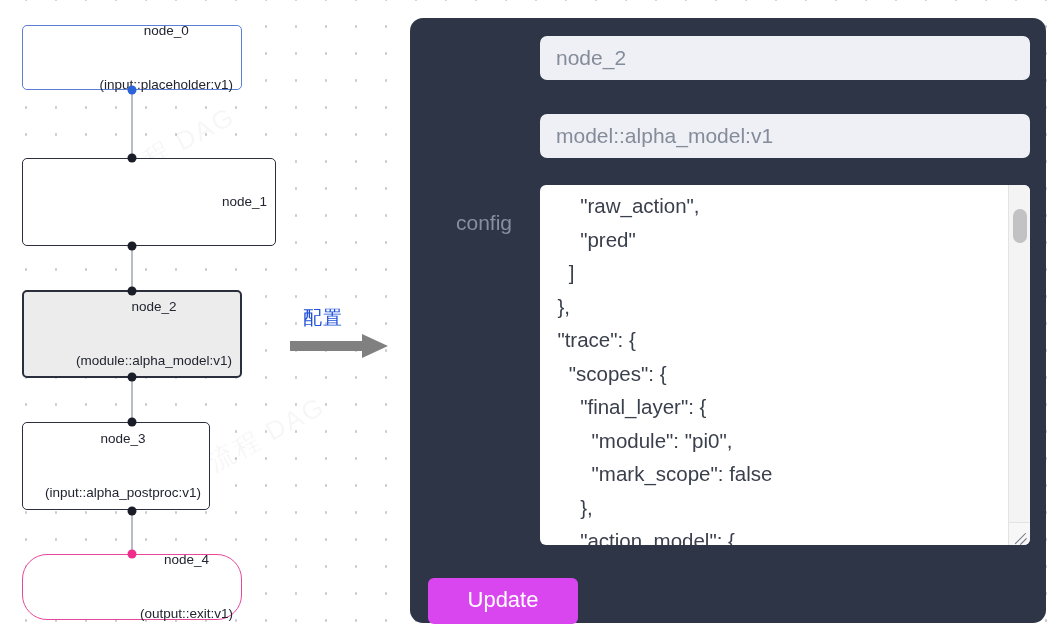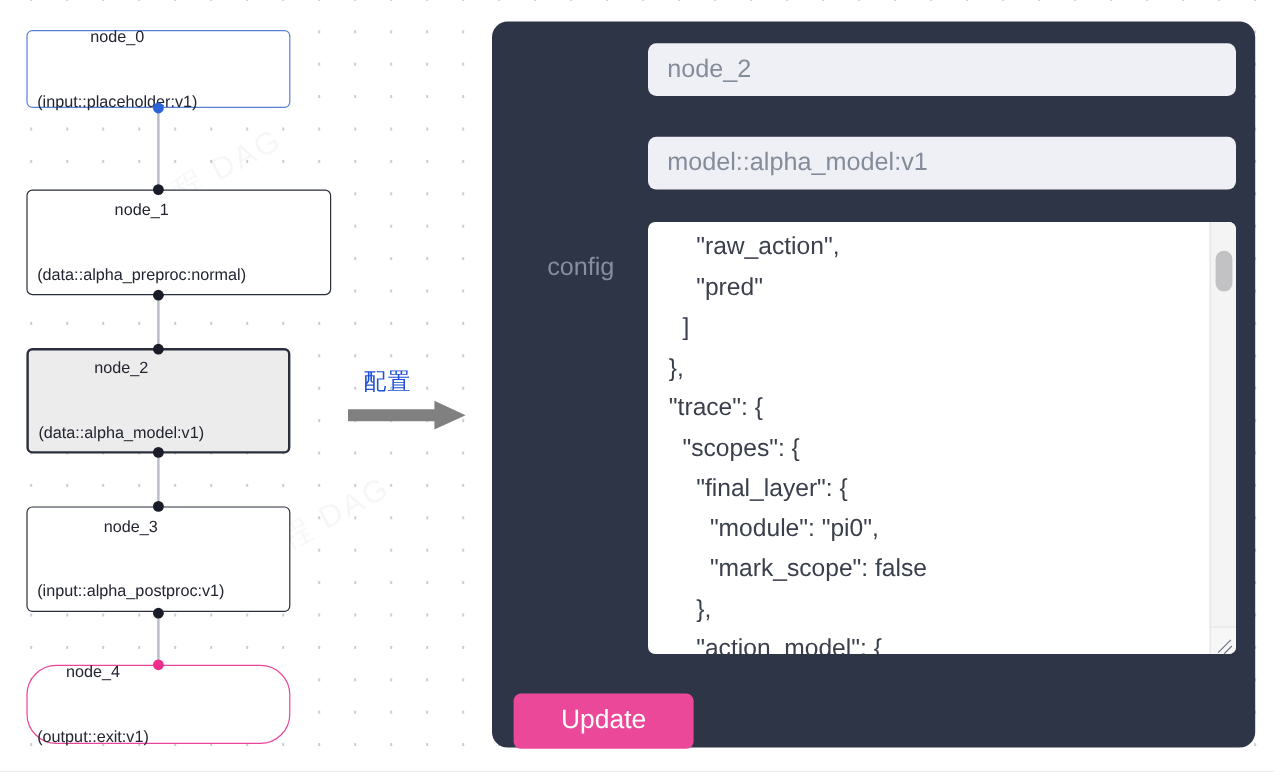--- a/index.html
+++ b/index.html
@@ -44,21 +44,21 @@
     white-space: nowrap;
     font-family: "Liberation Sans", sans-serif;
   }
 
   
   .node {
     position: absolute;
     box-sizing: border-box;
     display: flex;
     align-items: center;
-    justify-content: flex-start;
+    justify-content: flex-end;
     text-align: center;
     border-radius: 5px;
     background: #ffffff;
     color: #222430;
     font-size: 13.5px;
     line-height: 18px;
     padding: 2px 8px;
     white-space: pre-wrap;
     word-break: break-all;
   }
@@ -186,21 +186,21 @@
   }
   .ta-resize::after {
     width: 9px; right: 2px; bottom: 3px;
     transform: rotate(-45deg);
   }
 
   .update-btn {
     position: absolute;
     left: 428px; top: 578px;
     width: 150px; height: 46px;
-    background: #ec4899;
+    background: #d946ef;
     border: none;
     border-radius: 6px;
     color: #ffffff;
     font-size: 22px;
     font-family: "Liberation Sans", sans-serif;
     display: flex;
     align-items: center;
     justify-content: center;
     padding-bottom: 4px;
     box-sizing: border-box;
@@ -231,36 +231,35 @@
     <div>
       <span class="node-title">node_0</span>
       <span class="node-title">(input::placeholder:v1)</span>
     </div>
   </div>
   <div class="port blue" style="left:132px; top:90px;"></div>
 
   <div class="node t-plain" style="left:22px; top:158px; width:254px; height:88px;">
     <div>
       <span class="node-title">node_1</span>
-      <span class="node-title">(data::alpha_preproc:normal)</span>
     </div>
   </div>
   <div class="port" style="left:132px; top:158px;"></div>
   <div class="port" style="left:132px; top:246px;"></div>
 
   <div class="node t-selected" style="left:22px; top:290px; width:220px; height:88px;">
     <div>
       <span class="node-title">node_2</span>
-      <span class="node-title">(data::alpha_model:v1)</span>
+      <span class="node-title">(module::alpha_model:v1)</span>
     </div>
   </div>
   <div class="port" style="left:132px; top:291px;"></div>
   <div class="port" style="left:132px; top:377px;"></div>
 
-  <div class="node t-plain" style="left:22px; top:422px; width:220px; height:88px;">
+  <div class="node t-plain" style="left:22px; top:422px; width:188px; height:88px;">
     <div>
       <span class="node-title">node_3</span>
       <span class="node-title">(input::alpha_postproc:v1)</span>
     </div>
   </div>
   <div class="port" style="left:132px; top:422px;"></div>
   <div class="port" style="left:132px; top:511px;"></div>
 
   <div class="node t-output" style="left:22px; top:554px; width:220px; height:66px;border-radius:25px;">
     <div>

